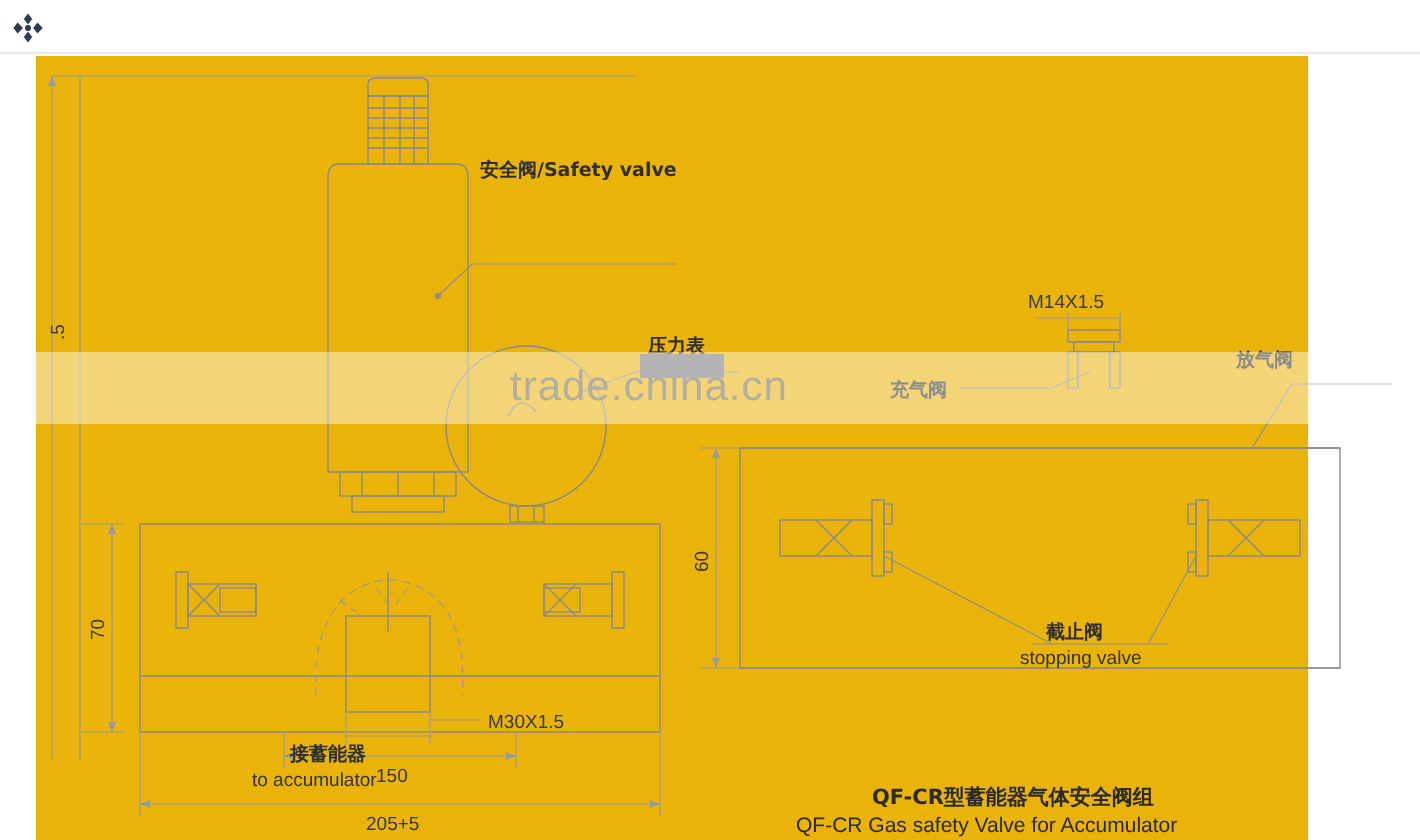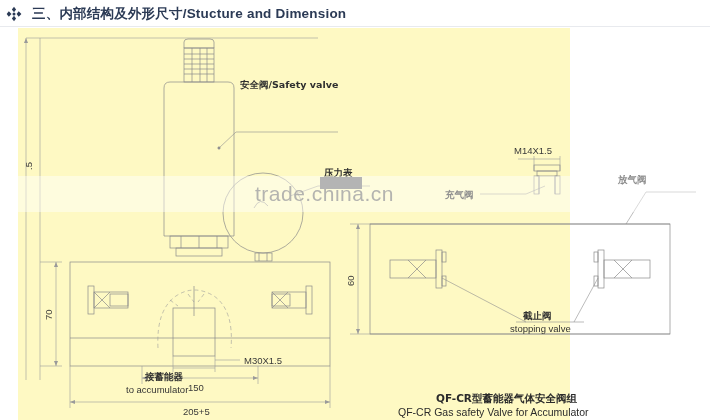--- a/index.html
+++ b/index.html
@@ -44,22 +44,22 @@
     position: absolute;
     left: 0; bottom: 0;
     width: 710px; height: 1px;
     background: #e8eaee;
   }
 
   
   #canvas-wrap {
     position: absolute;
     left: 18px; top: 28px;
-    width: 552px; height: 392px;
-    background: #fef9c3;
+    width: 636px; height: 392px;
+    background: #eab308;
   }
   #canvas-wrap svg {
     display: block;
   }
 
   
   .lbl {
     font-family: "Liberation Sans", sans-serif;
     font-size: 9.5px;
     fill: #333333;
@@ -121,21 +121,20 @@
     <svg width="18" height="18" viewBox="0 0 18 18" aria-hidden="true">
       <g fill="#2b3a55">
         <path d="M9 1.8 L11.1 4.5 L9 7.2 L6.9 4.5 Z"></path>
         <path d="M9 10.8 L11.1 13.5 L9 16.2 L6.9 13.5 Z"></path>
         <path d="M2.2 6.3 L4.9 9 L2.2 11.7 L0.1 9 Z" transform="translate(1.6,0)"></path>
         <path d="M13.4 6.3 L16.1 9 L13.4 11.7 L11.3 9 Z" transform="translate(0.3,0)"></path>
         <circle cx="9" cy="9" r="1.5"></circle>
       </g>
     </svg>
   </span>
-  <span class="title">三、内部结构及外形尺寸/Stucture and Dimension</span>
   <span class="rule"></span>
 </div>
 
 <div id="canvas-wrap">
   <svg width="684" height="392" viewBox="0 0 684 392">
     <g stroke="#8a8a8a" stroke-width="0.7" fill="none" stroke-linejoin="miter">
 
       <g stroke="#9a9a9a" stroke-width="0.6">
         <line x1="8" y1="10" x2="8" y2="352"></line>
         <line x1="22" y1="10" x2="22" y2="352"></line>

